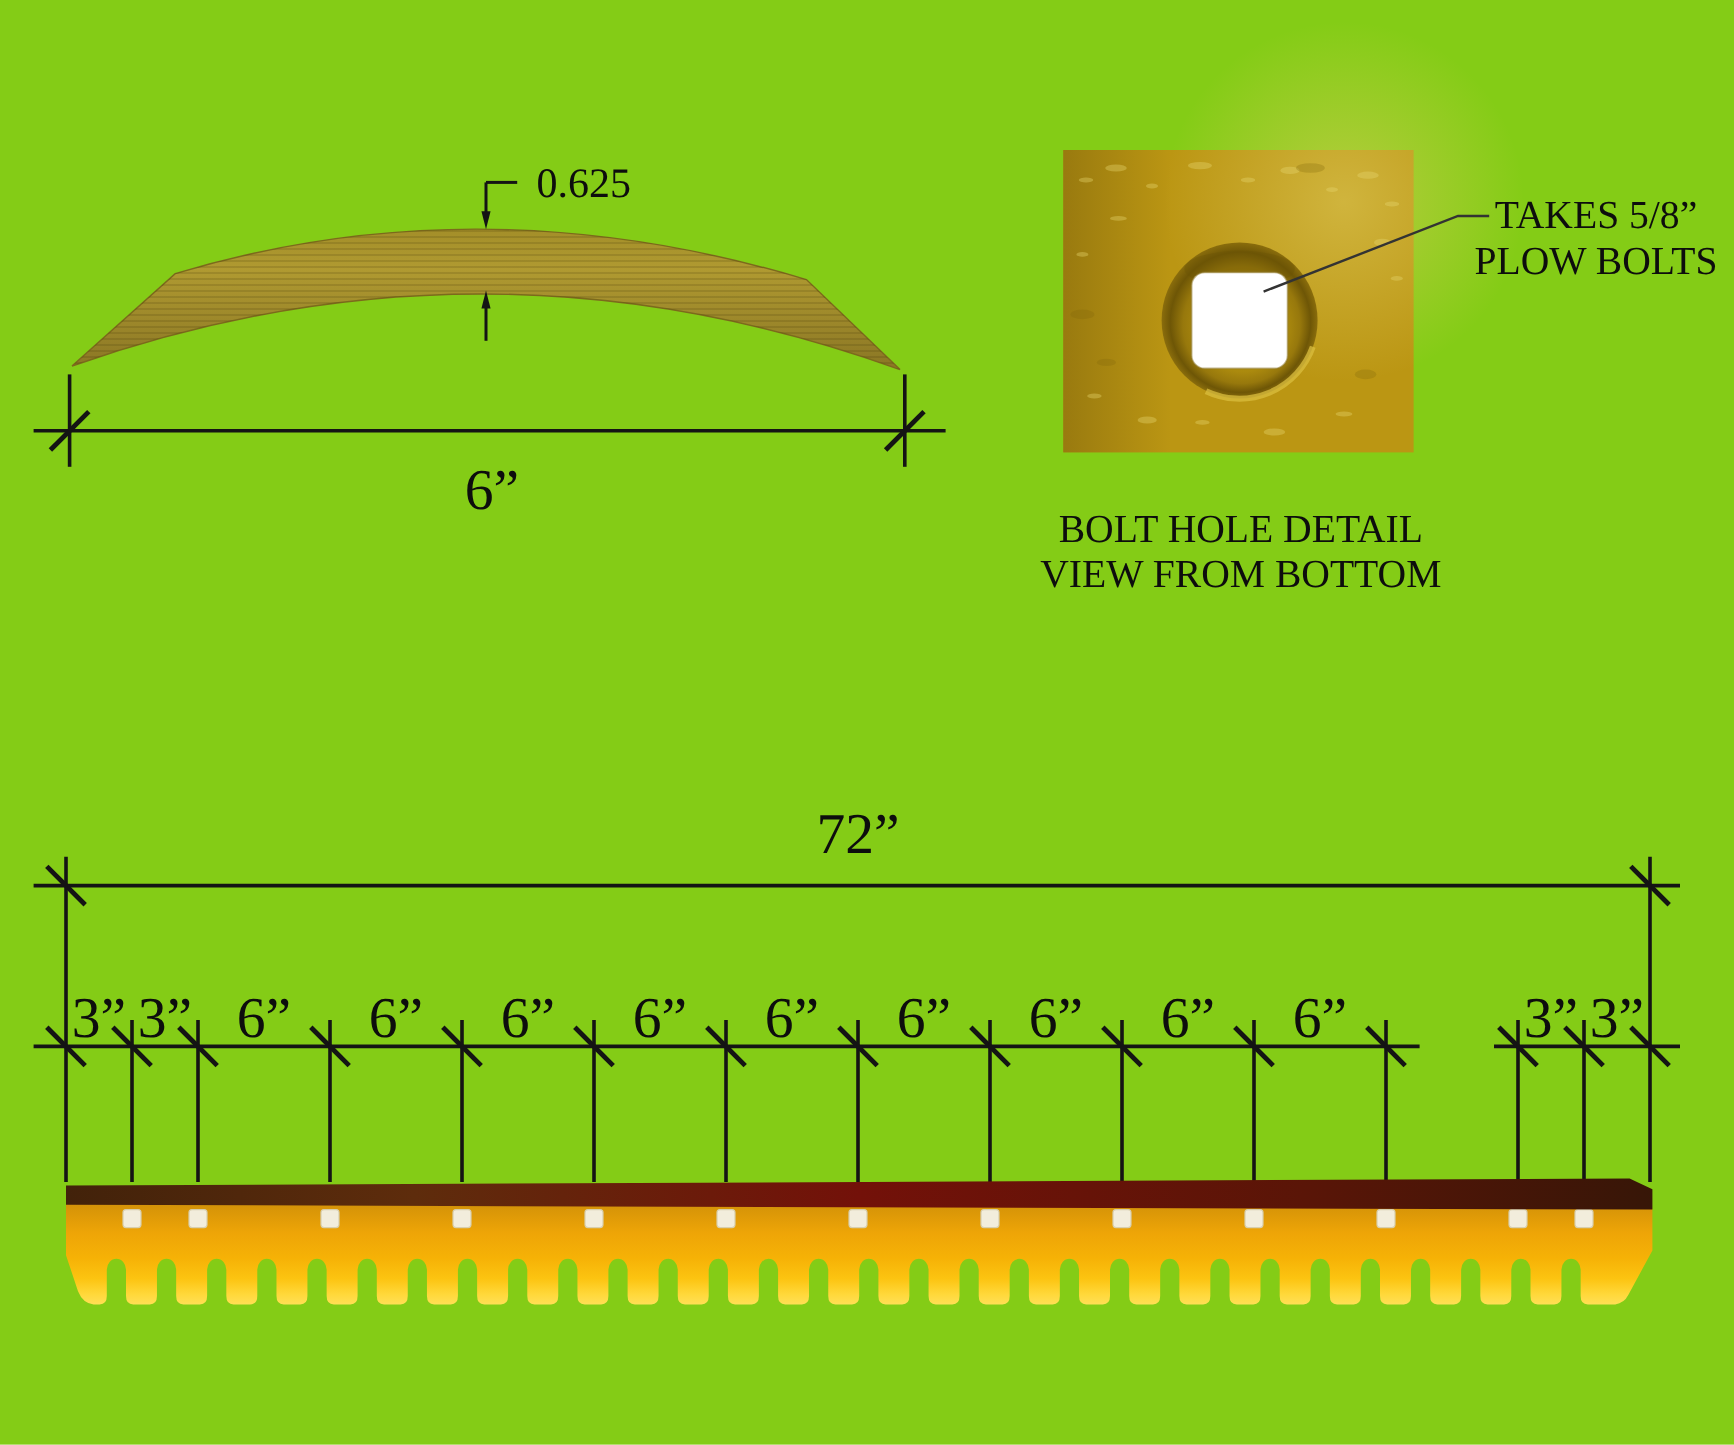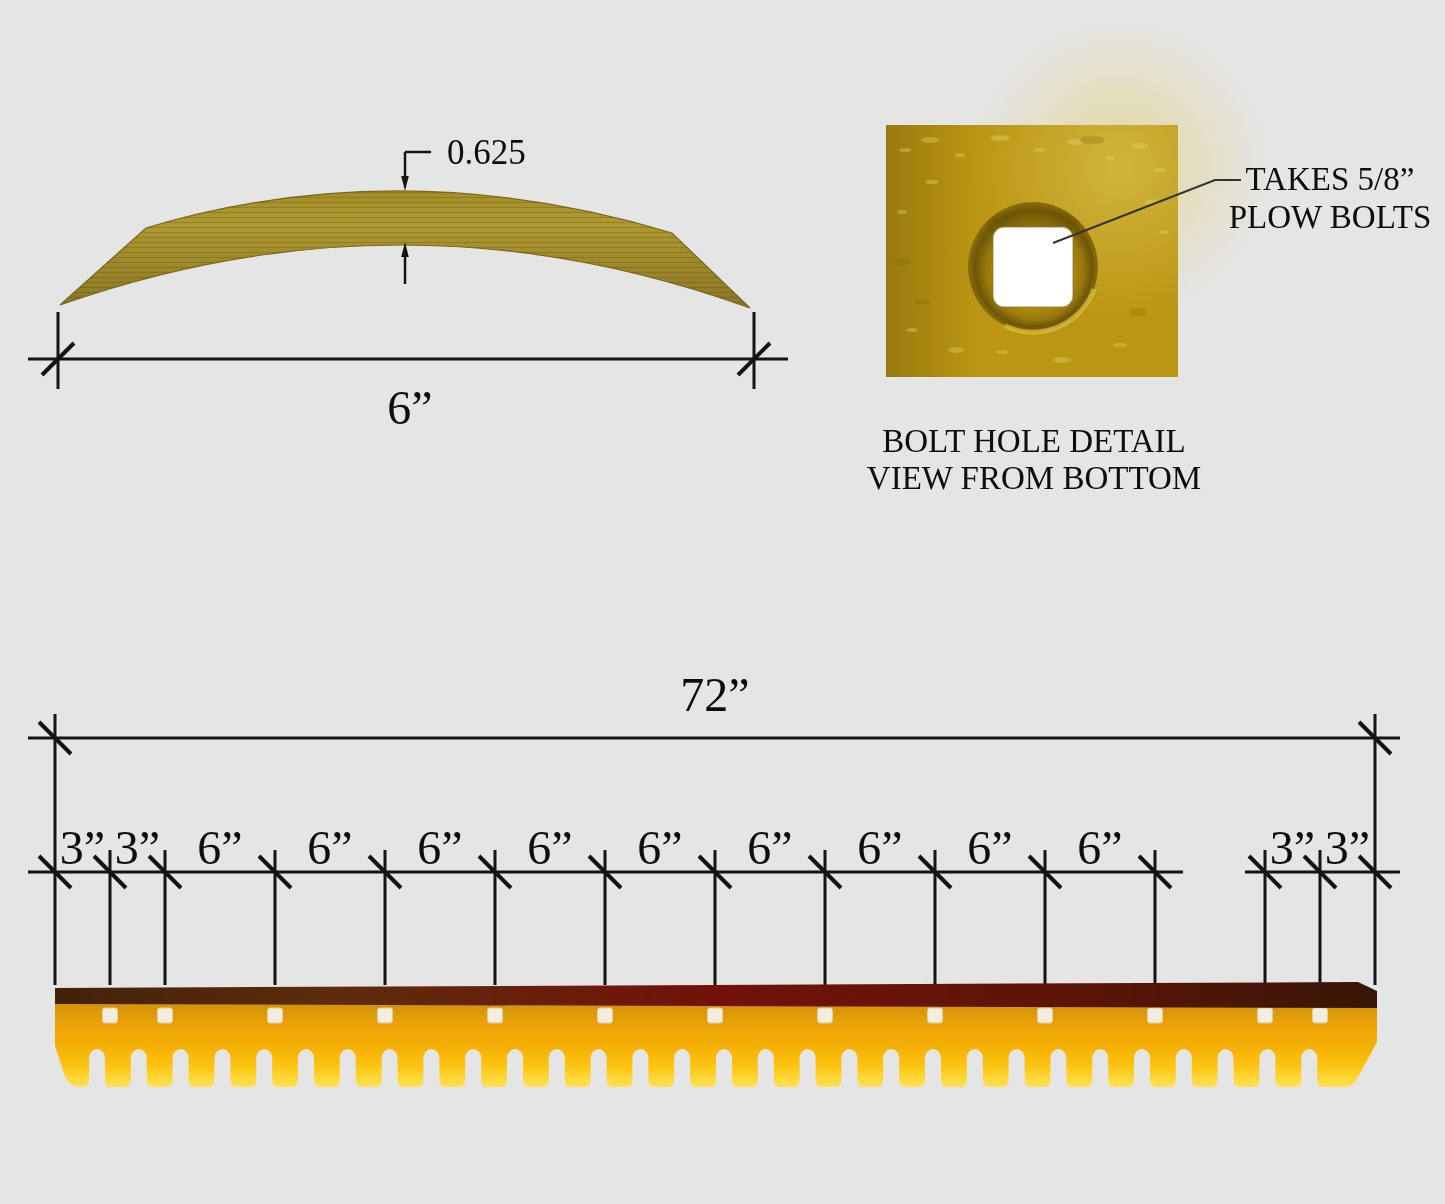--- a/index.html
+++ b/index.html
@@ -1,16 +1,16 @@
 <!DOCTYPE html>
 <html><head>
 <meta charset="utf-8">
 <style>
   html,body{margin:0;padding:0;background:#ffffff;}
-  .canvas{position:relative;width:1445px;height:1204px;background:#e5e5e5;overflow:hidden;}
+  .canvas{position:relative;width:1445px;height:1204px;background:#84cc16;overflow:hidden;}
   svg{position:absolute;left:0;top:0;}
   text{font-family:"Liberation Serif","DejaVu Serif",serif;fill:#0d0d0d;}
   .dim-label{font-size:48px;}
   .small-label{font-size:35px;}
   .photo-label{font-size:33px;}
   .caption-label{font-size:33px;}
 </style>
 </head>
 <body>
 

